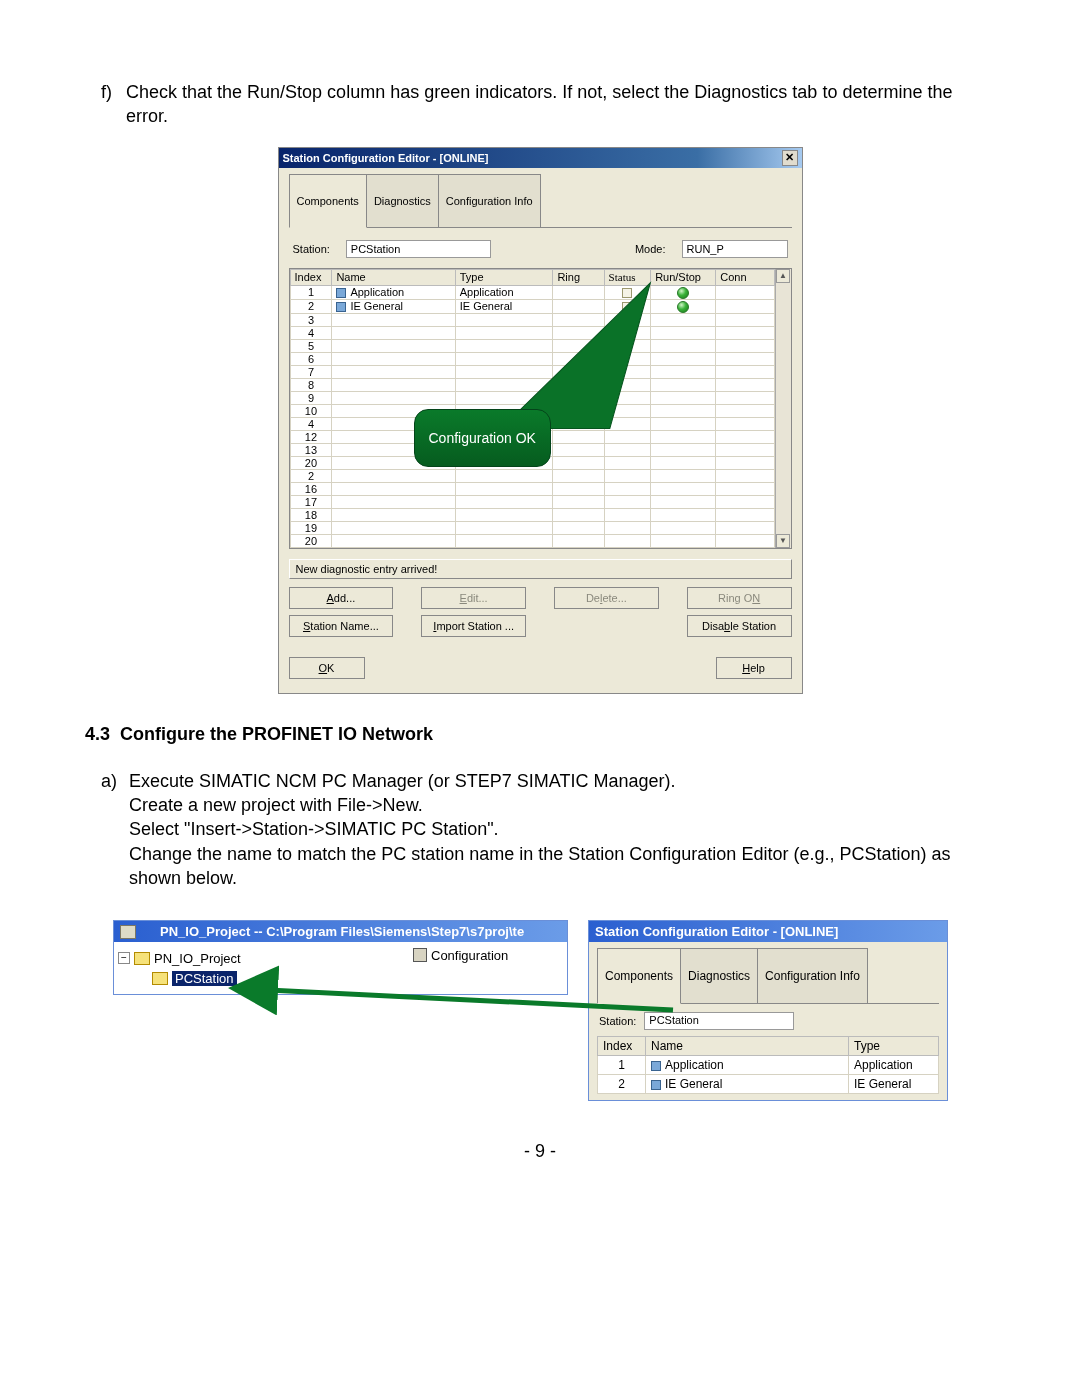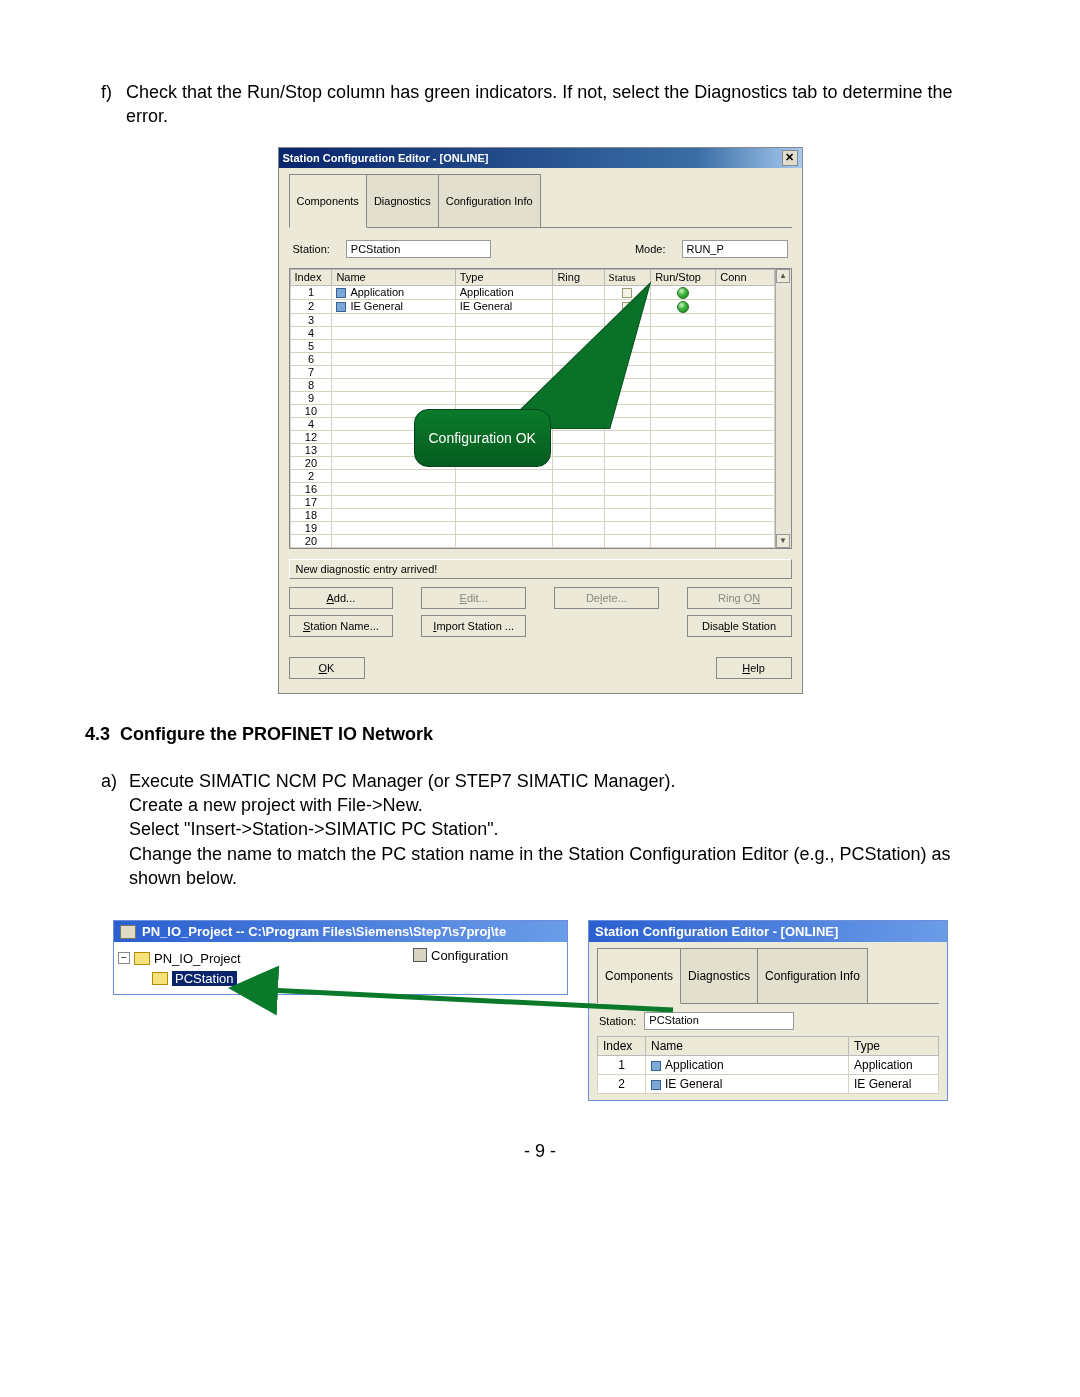--- a/index.html
+++ b/index.html
@@ -164,21 +164,21 @@
   .projwin{
     width:455px;
     border:1px solid #6a8fd8;
     font-family: Tahoma, Arial, sans-serif; font-size:12px;
     background:#fff;
   }
   .projwin .titlebar2{
     background: linear-gradient(to right, #2a5fd0, #6b9ce8);
     color:#fff;font-weight:bold;
     padding:3px 6px;
-    display:flex;align-items:center;gap:6px;
+    display:flex;align-items:center;gap:24px;
     font-size:13px;
   }
   .projwin .mini-icon{
     width:16px;height:14px;background:#dedbc7;border:1px solid #7c7763;
     display:inline-block;position:relative;
   }
   .projwin .body{
     display:flex;
   }
   .tree{

